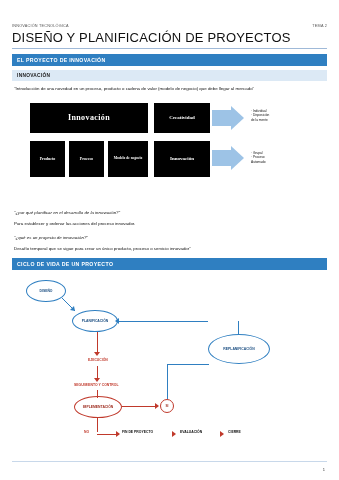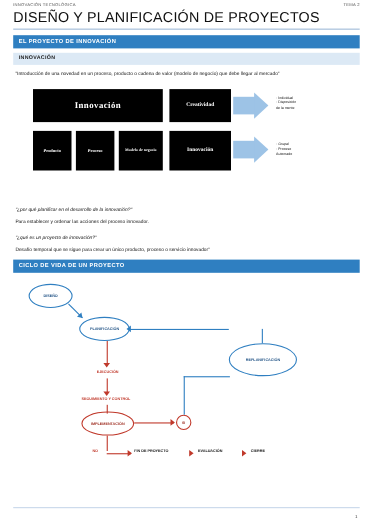--- a/index.html
+++ b/index.html
@@ -15,21 +15,21 @@
     overflow: hidden;
     position: relative;
   }
   .page {
     position: absolute;
     left: 0; top: 0;
     width: 339px;
     height: 480px;
     background: #ffffff;
     box-sizing: border-box;
-    padding: 2px 12px 0 12px;
+    padding: 24px 12px 0 12px;
   }
 
   
   .topline {
     display: flex;
     justify-content: space-between;
     align-items: baseline;
     font-size: 3.6px;
     letter-spacing: .2px;
     color: #555;

